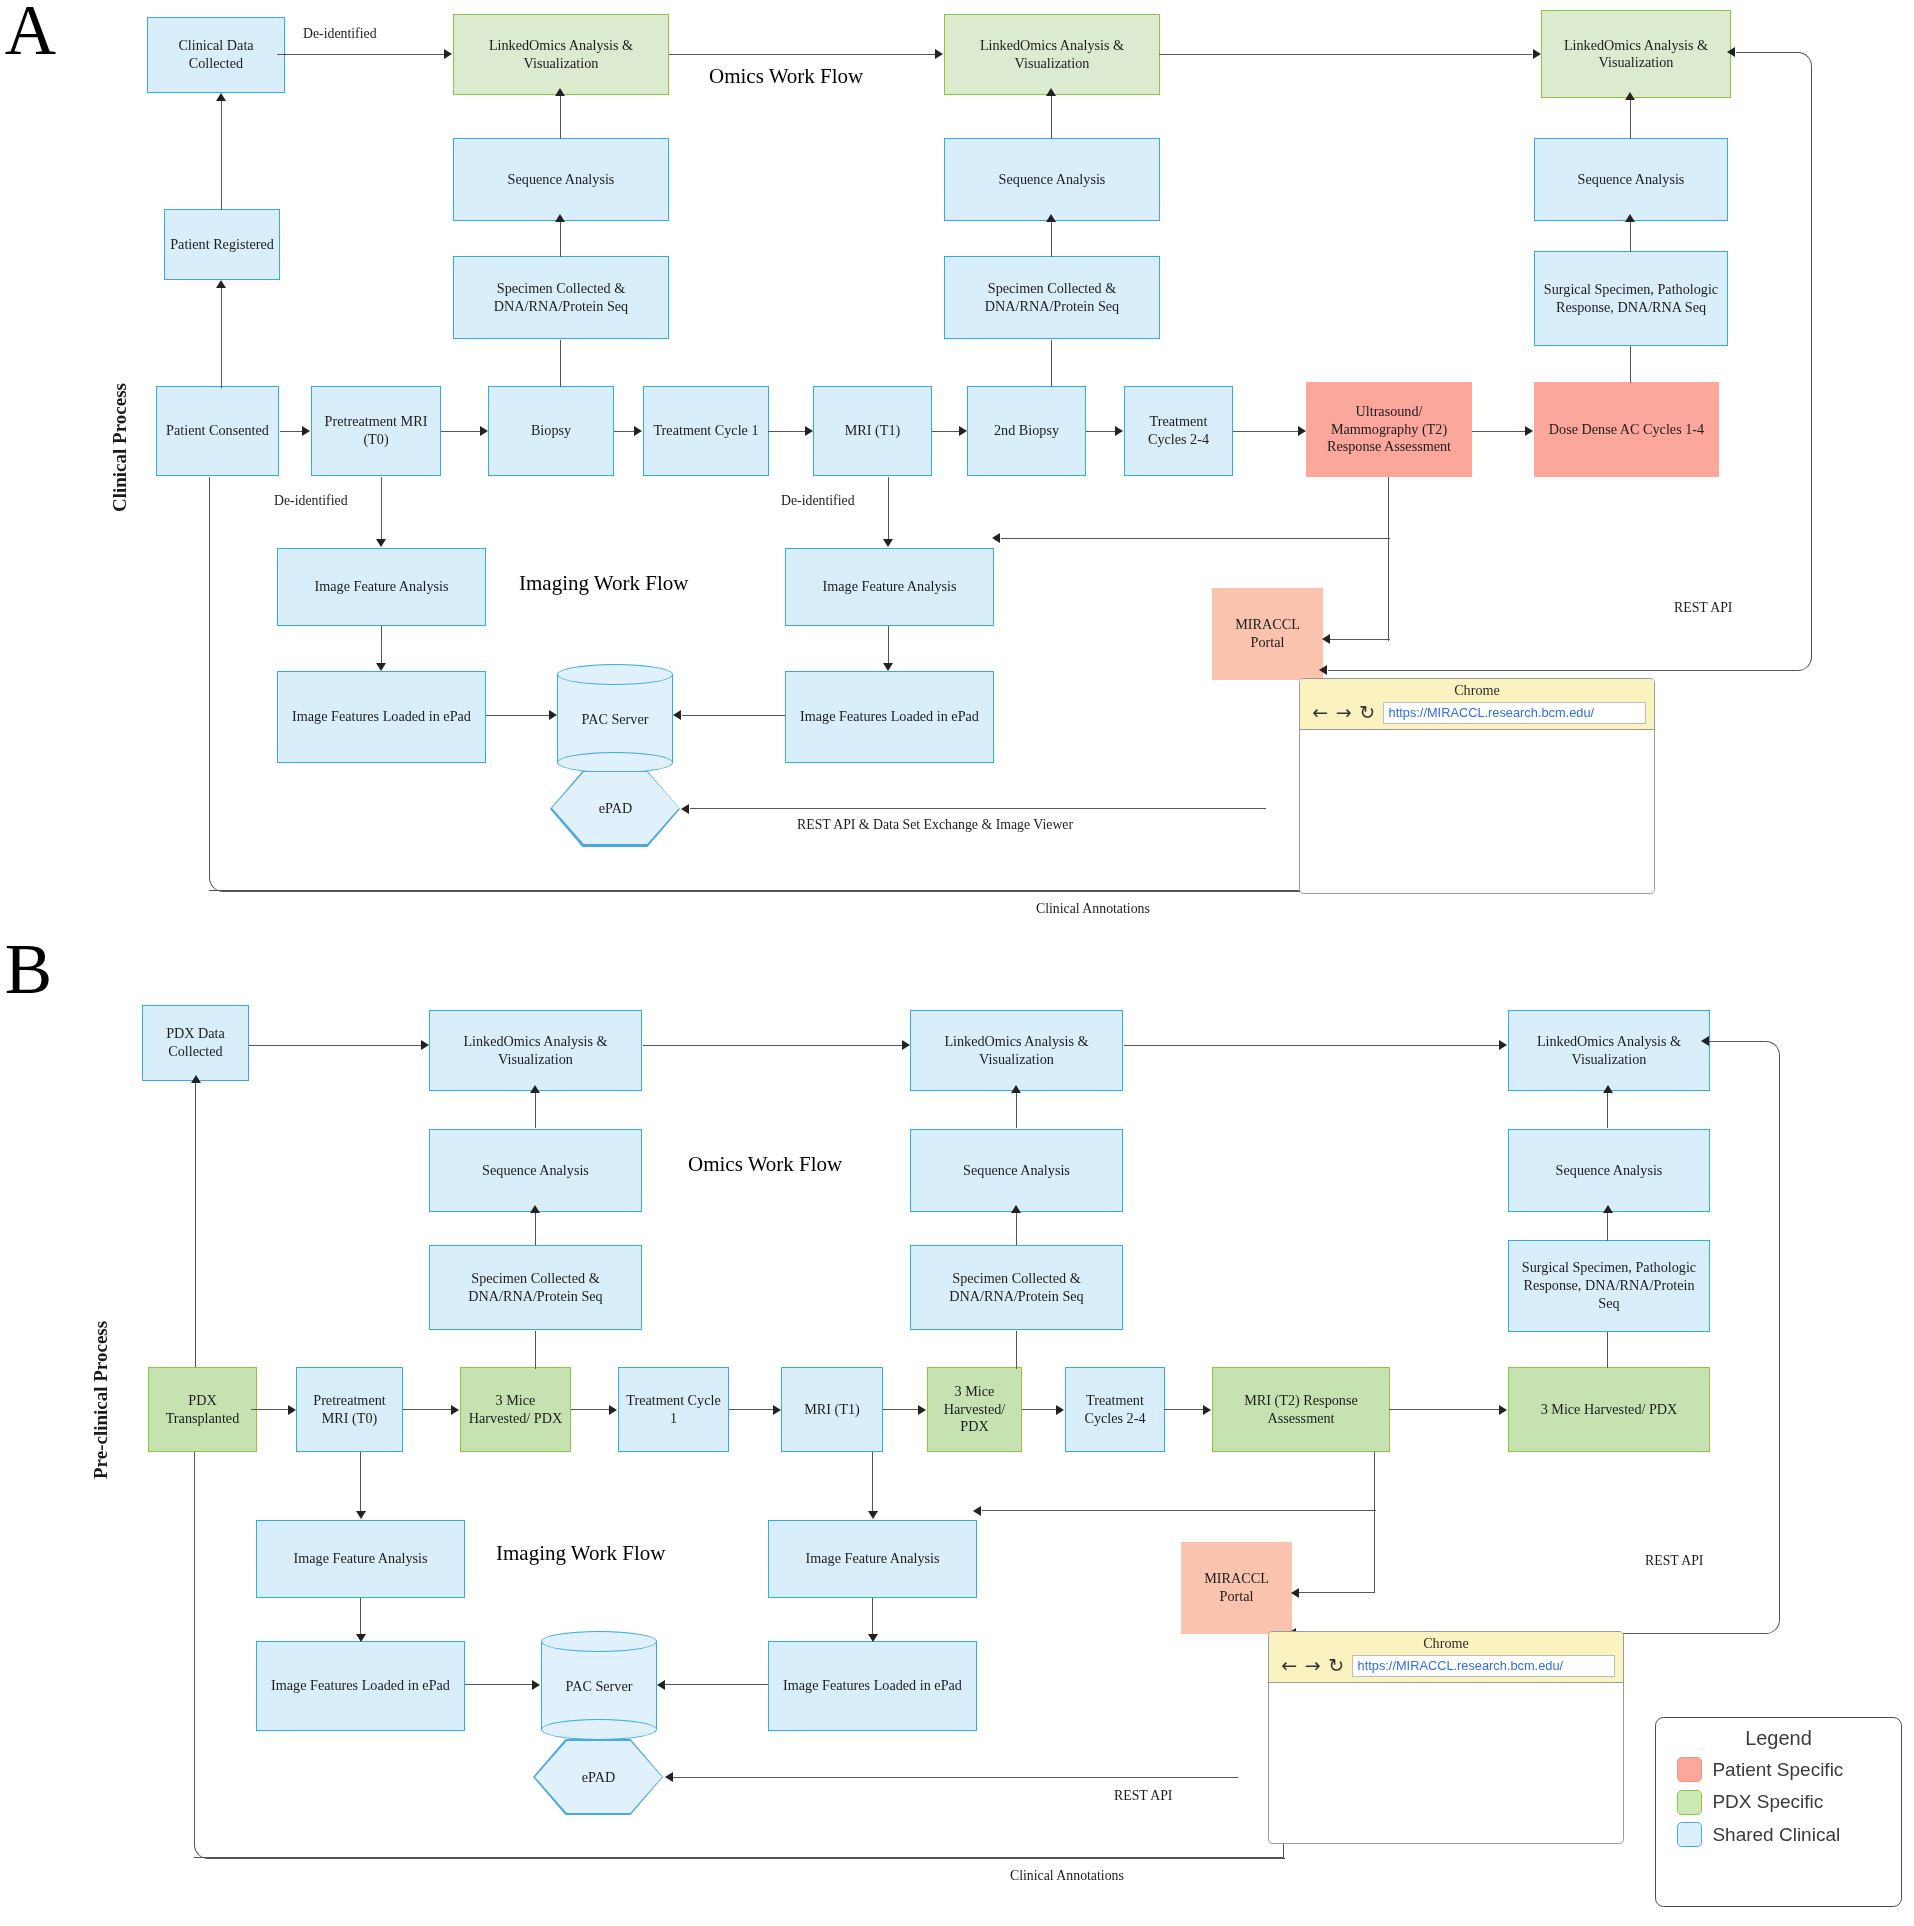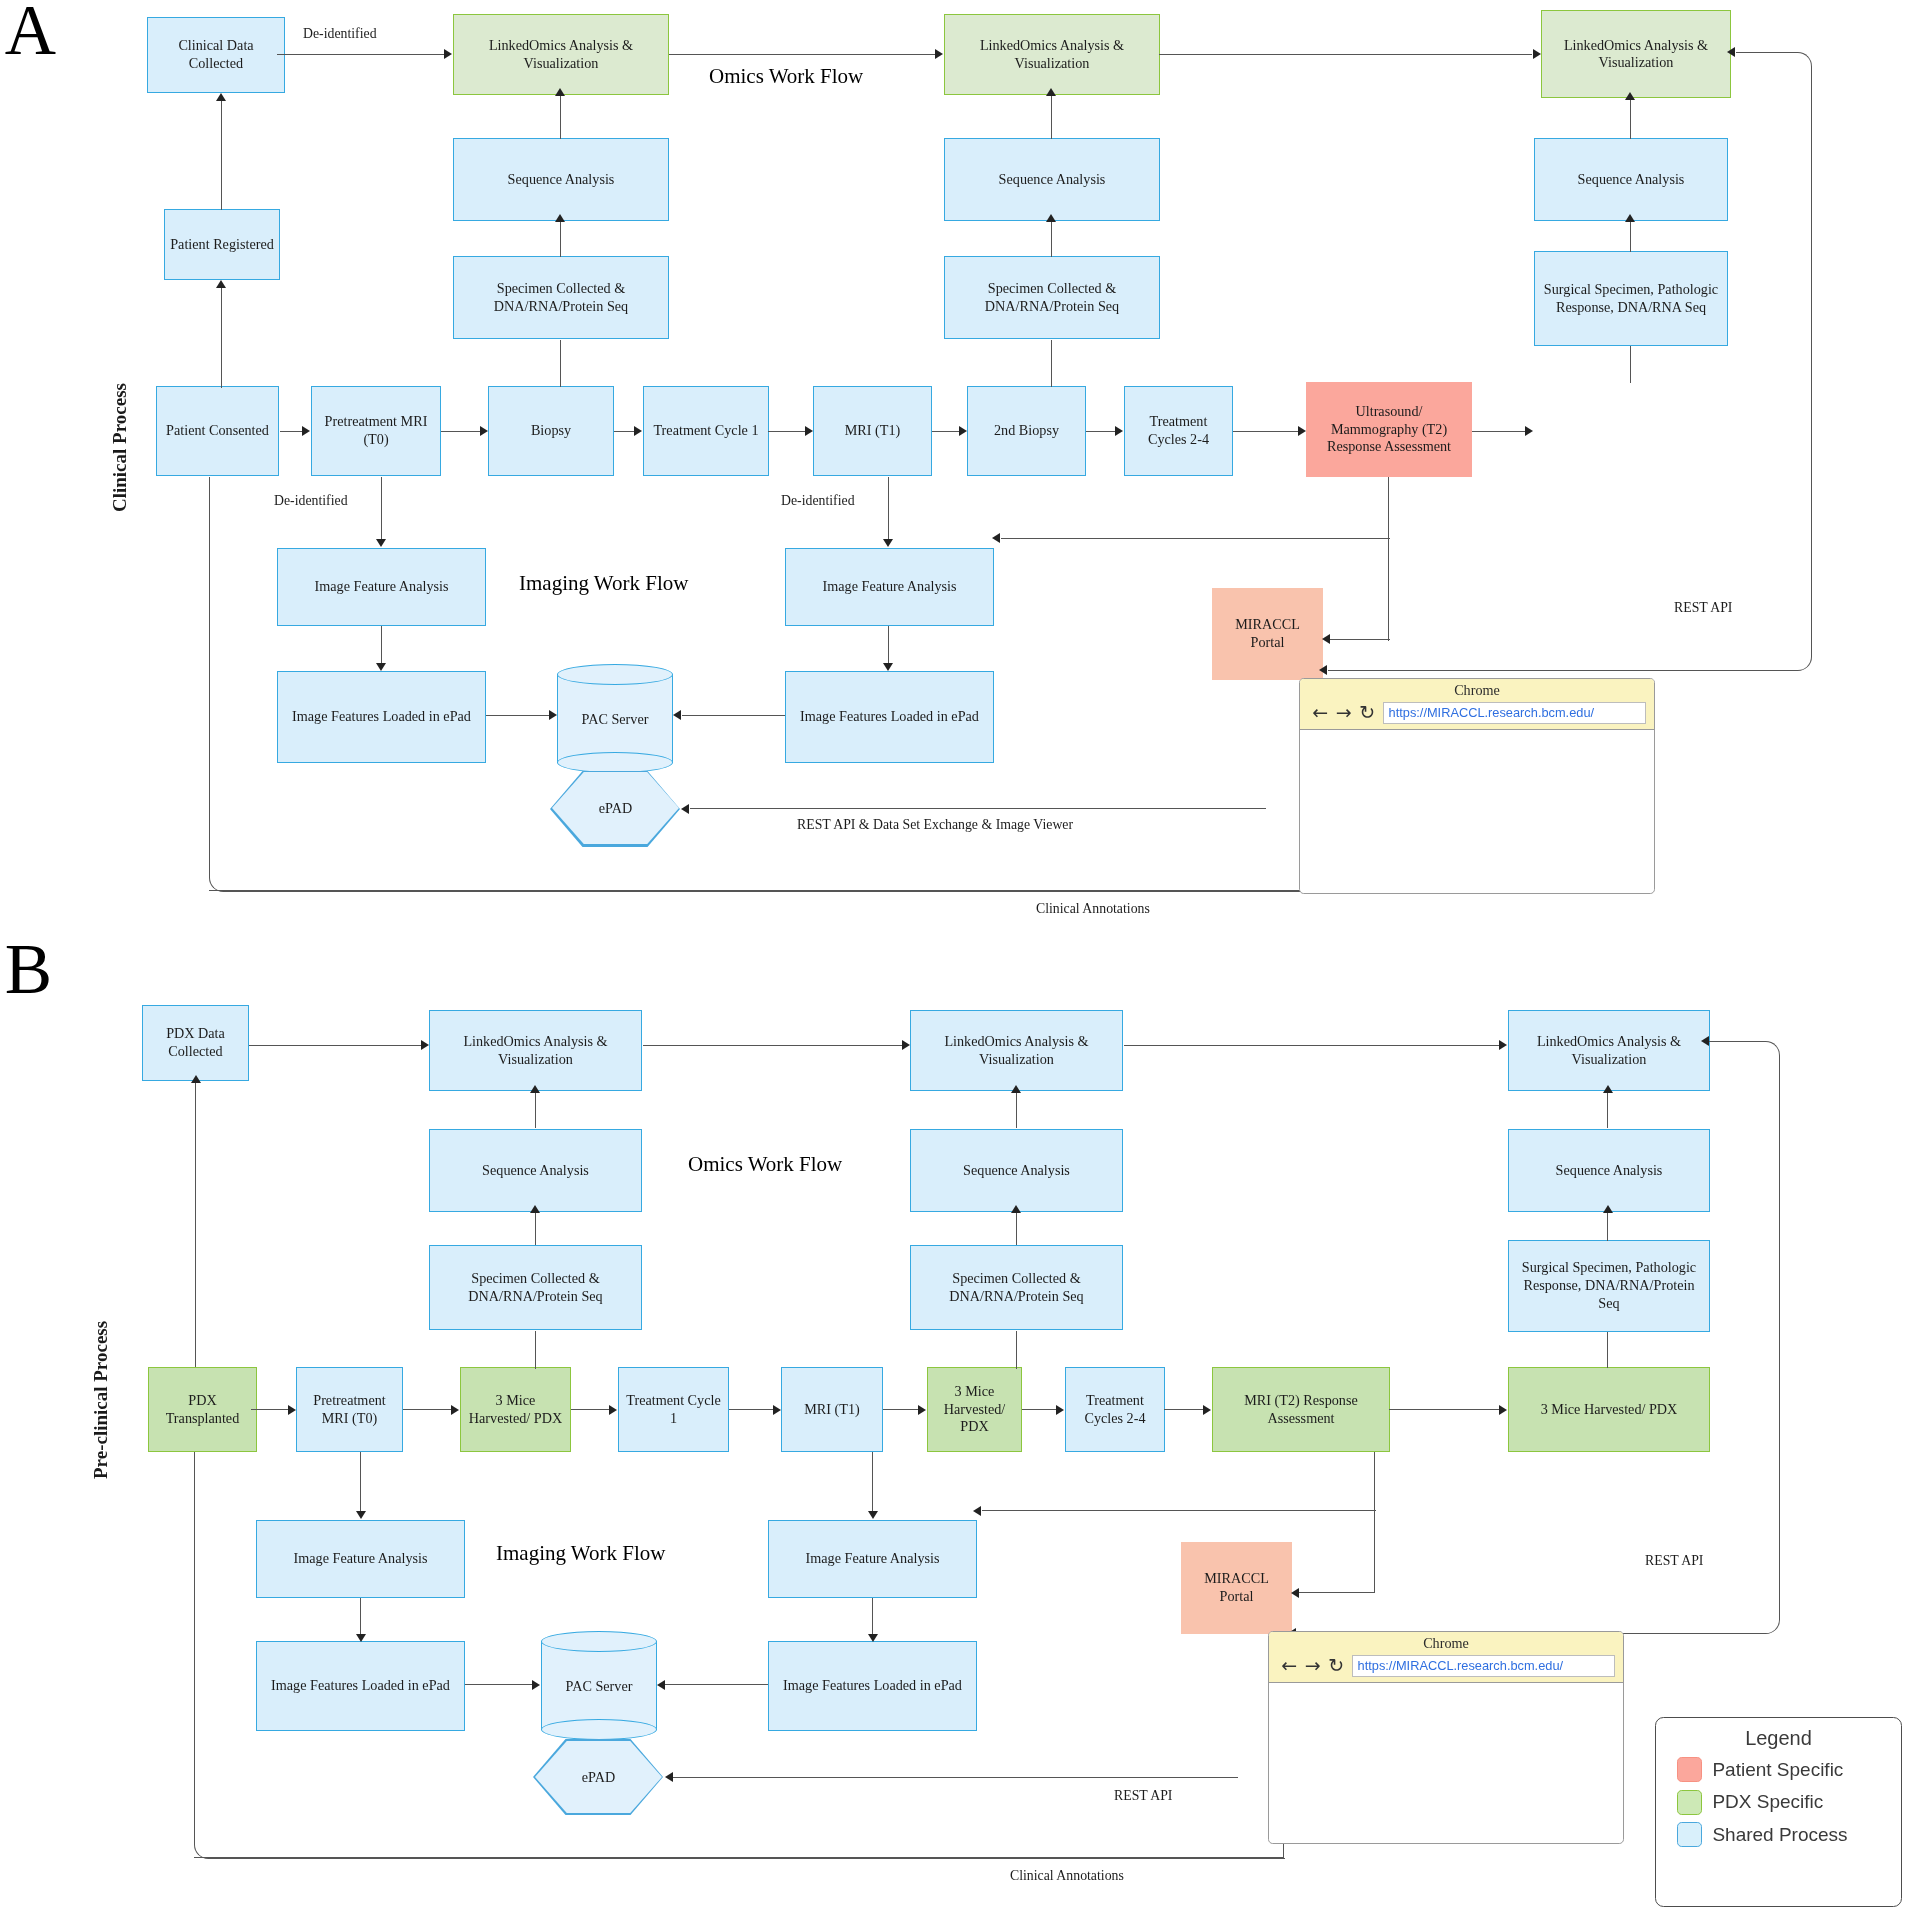--- a/index.html
+++ b/index.html
@@ -91,20 +91,21 @@
   <div class="node n-blue" style="left:944px;top:256px;width:216px;height:83px;">Specimen Collected &amp; DNA/RNA/Protein Seq</div>
   <div class="node n-blue" style="left:1534px;top:251px;width:194px;height:95px;">Surgical Specimen, Pathologic Response, DNA/RNA Seq</div>
 
   <div class="node n-blue" style="left:311px;top:386px;width:130px;height:90px;">Pretreatment MRI (T0)</div>
   <div class="node n-blue" style="left:488px;top:386px;width:126px;height:90px;">Biopsy</div>
   <div class="node n-blue" style="left:643px;top:386px;width:126px;height:90px;">Treatment Cycle 1</div>
   <div class="node n-blue" style="left:813px;top:386px;width:119px;height:90px;">MRI (T1)</div>
   <div class="node n-blue" style="left:967px;top:386px;width:119px;height:90px;">2nd Biopsy</div>
   <div class="node n-blue" style="left:1124px;top:386px;width:109px;height:90px;">Treatment Cycles 2-4</div>
   <div class="node n-red" style="left:1306px;top:382px;width:166px;height:95px;">Ultrasound/ Mammography (T2) Response Assessment</div>
+  <div class="node n-red" style="left:1534px;top:382px;width:185px;height:95px;">Dose Dense AC Cycles 1-4</div>
 
   <div class="node n-blue" style="left:277px;top:548px;width:209px;height:78px;">Image Feature Analysis</div>
   <div class="node n-blue" style="left:785px;top:548px;width:209px;height:78px;">Image Feature Analysis</div>
   <div class="node n-blue" style="left:277px;top:671px;width:209px;height:92px;">Image Features Loaded in ePad</div>
   <div class="node n-blue" style="left:785px;top:671px;width:209px;height:92px;">Image Features Loaded in ePad</div>
 
   <div class="cyl" style="left:557px;top:664px;width:116px;height:109px;">
     <div class="body"></div>
       <div class="bot"></div>
       <div class="top"></div>
@@ -374,18 +375,18 @@
     <div class="legend-row">
       <span class="legend-sw" style="background:#fba79c;border:0.9px solid #f79182;"></span>
       <span class="legend-lab">Patient Specific</span>
     </div>
     <div class="legend-row">
       <span class="legend-sw" style="background:#cde9b6;border:0.9px solid #8cc63e;"></span>
       <span class="legend-lab">PDX Specific</span>
     </div>
     <div class="legend-row">
       <span class="legend-sw" style="background:#d9f0fb;border:0.9px solid #4aa8dd;"></span>
-      <span class="legend-lab">Shared Process</span>
+      <span class="legend-lab">Shared Clinical</span>
     </div>
   </div>
 
 </div>
 
 
 </body></html>

